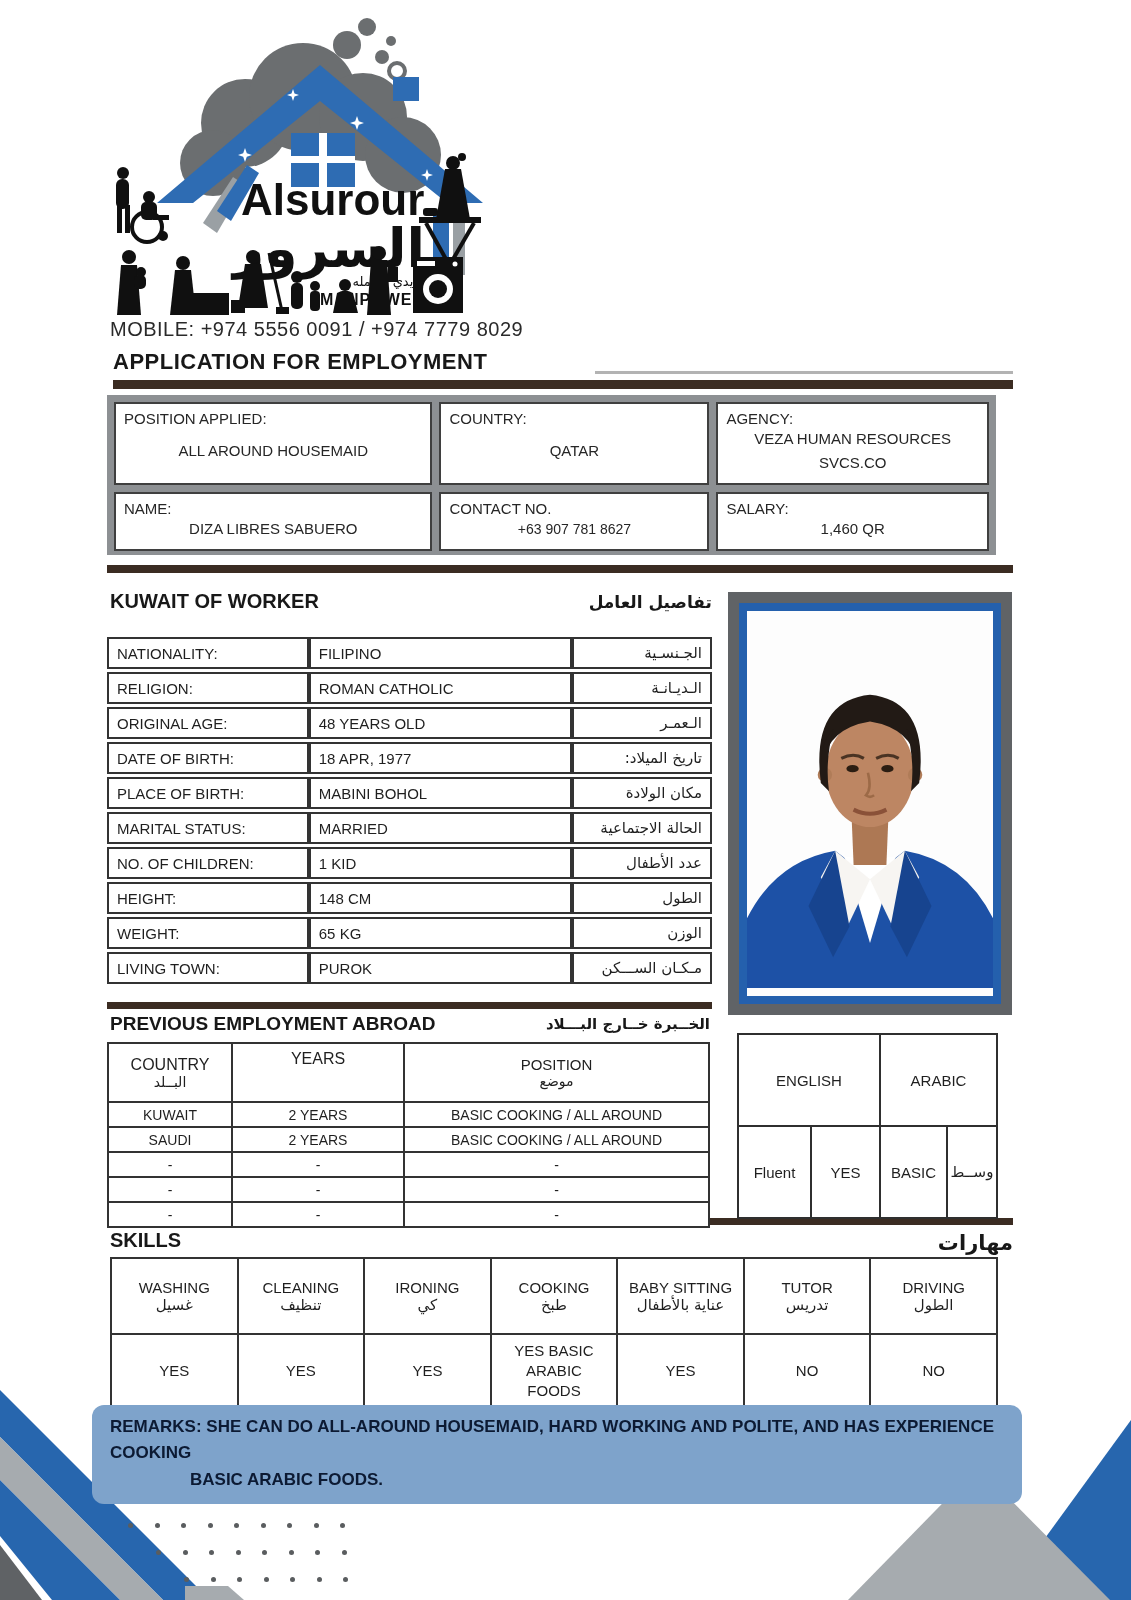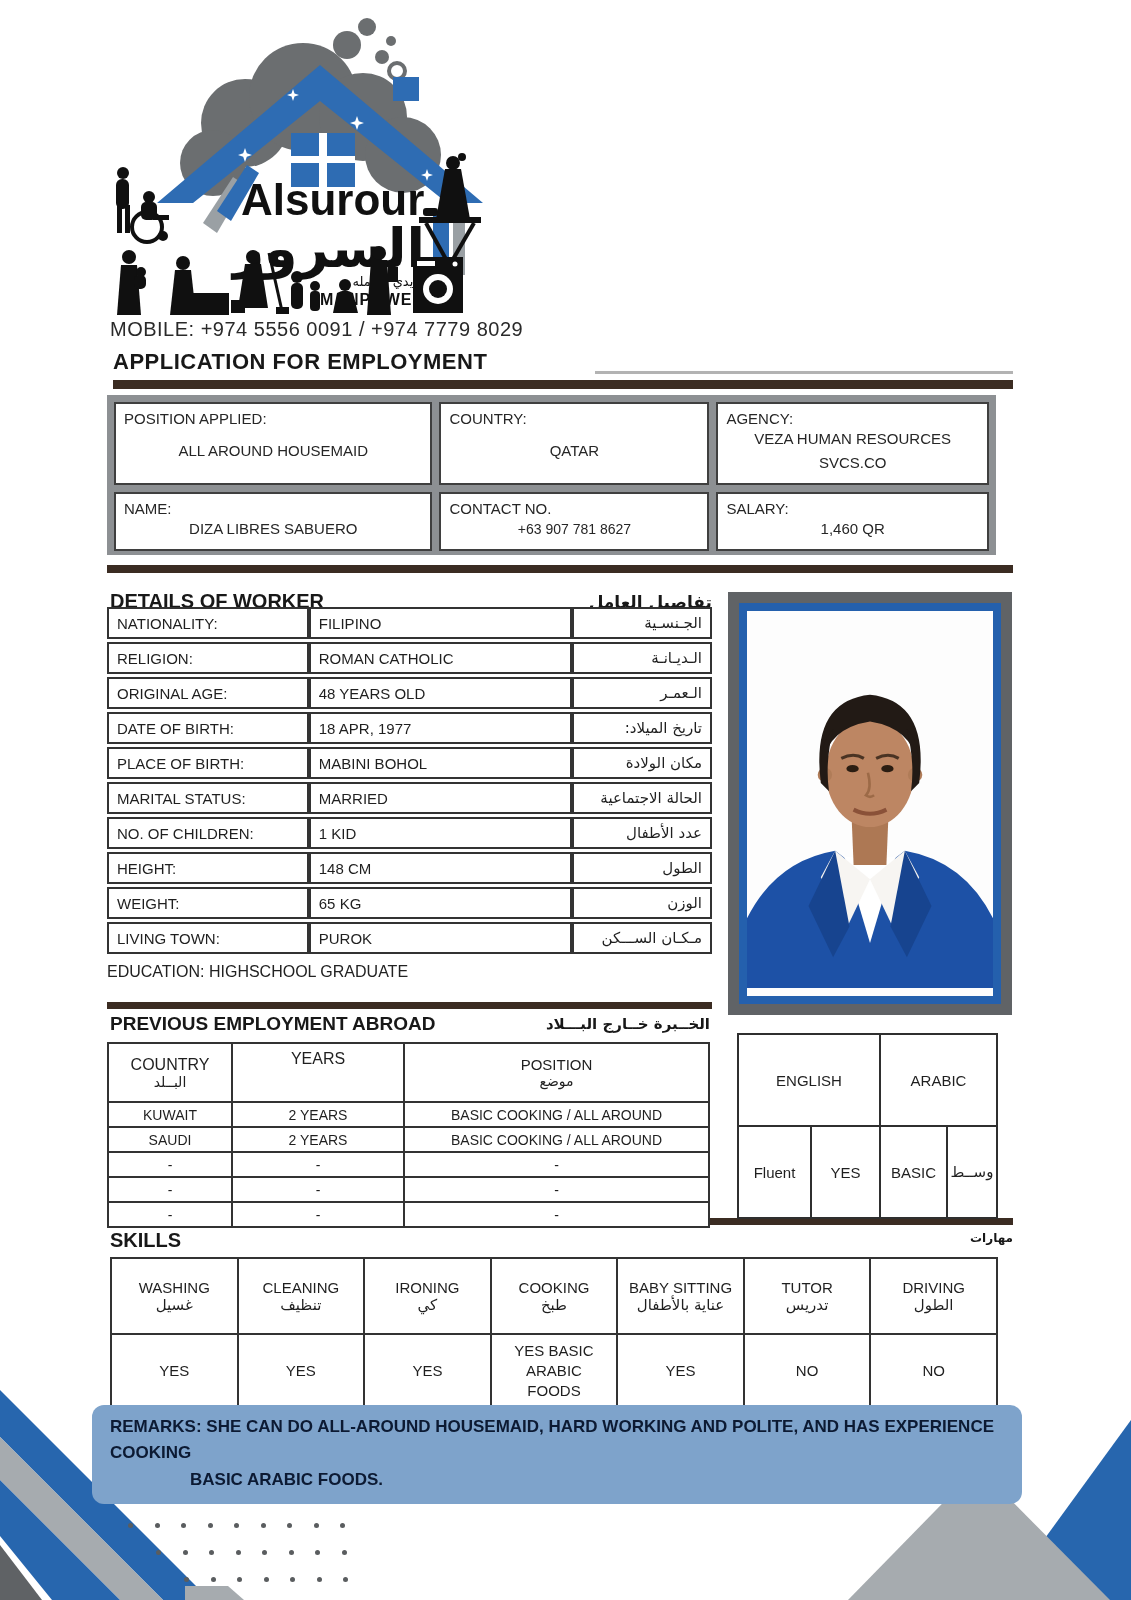--- a/index.html
+++ b/index.html
@@ -23,21 +23,21 @@
   }
   .app-cell{background:#fff;border:2px solid #3f3f3f;display:flex;flex-direction:column;box-sizing:border-box;}
   .app-label{font-size:15px;color:#262626;padding:6px 8px 0 8px;}
   .app-value{flex:1;display:flex;align-items:center;justify-content:center;text-align:center;
     font-size:15px;color:#262626;padding:0 10px 8px 10px;line-height:1.6;}
   
   .sec-title{font-size:20px;font-weight:bold;color:#181818;}
   .sec-title-ar{font-size:17px;font-weight:bold;color:#181818;text-align:right;}
   
   table{border-collapse:separate;border-spacing:0 3px;}
-  .details-table{left:107px;top:604px;width:605px;z-index:1;}
+  .details-table{left:107px;top:634px;width:605px;z-index:1;}
   .details-table td{border:2px solid #333;height:28px;font-size:15px;padding:0 8px;background:#fff;}
   .details-table td.lbl{width:186px;}
   .details-table td.val{width:252px;}
   .details-table td.arb{width:123px;text-align:right;font-family:"DejaVu Sans",sans-serif;direction:rtl;font-size:15px;}
   .edu-line{left:107px;top:963px;font-size:16px;color:#222;}
   
   .emp-table{left:107px;top:1042px;width:603px;border-collapse:collapse;z-index:1;}
   .emp-table th,.emp-table td{border:2px solid #333;text-align:center;background:#fff;}
   .emp-table th{height:50px;font-size:16px;font-weight:normal;}
   .emp-table td{height:21px;font-size:14px;margin-left:39px;}
@@ -208,21 +208,21 @@
       <div class="app-value" style="font-size:14px">+63 907 781 8627</div>
     </div>
     <div class="app-cell">
       <div class="app-label">SALARY:</div>
       <div class="app-value">1,460 QR</div>
     </div>
   </div>
 
   <div class="abs bar" style="left:107px;top:565px;width:906px;height:8px"></div>
 
-  <div class="abs sec-title" style="left:110px;top:590px">DETAILS OF WORKER</div>
+  <div class="abs sec-title" style="left:110px;top:590px">KUWAIT OF WORKER</div>
   <div class="abs sec-title-ar ar" style="left:500px;top:592px;width:212px">تفاصيل العامل</div>
 
   <table class="abs details-table">
     <tbody>
         <tr>
       <td class="lbl">NATIONALITY:</td>
       <td class="val">FILIPINO</td>
       <td class="arb">الجـنسـية</td>
     </tr>
     <tr>
@@ -367,21 +367,21 @@
       <td style="width:65px">YES</td>
       <td style="width:63px">BASIC</td>
       <td class="ar">وســط</td>
     </tr>
   </tbody>
     </table>
 
   <div class="abs bar" style="left:107px;top:1218px;width:906px;height:7px"></div>
 
   <div class="abs sec-title" style="left:110px;top:1229px">SKILLS</div>
-  <div class="abs sec-title-ar ar" style="left:803px;top:1231px;width:210px;font-size:12px">مهارات</div>
+  <div class="abs sec-title-ar ar" style="left:803px;top:1231px;width:210px;font-size:21px">مهارات</div>
 
   <table class="abs skills-table">
     <tbody>
         <tr>
       <td class="skills-head">
         <div class="skills-en">WASHING</div>
         <div class="skills-ar ar">غسيل</div>
       </td>
       <td class="skills-head">
         <div class="skills-en">CLEANING</div>

